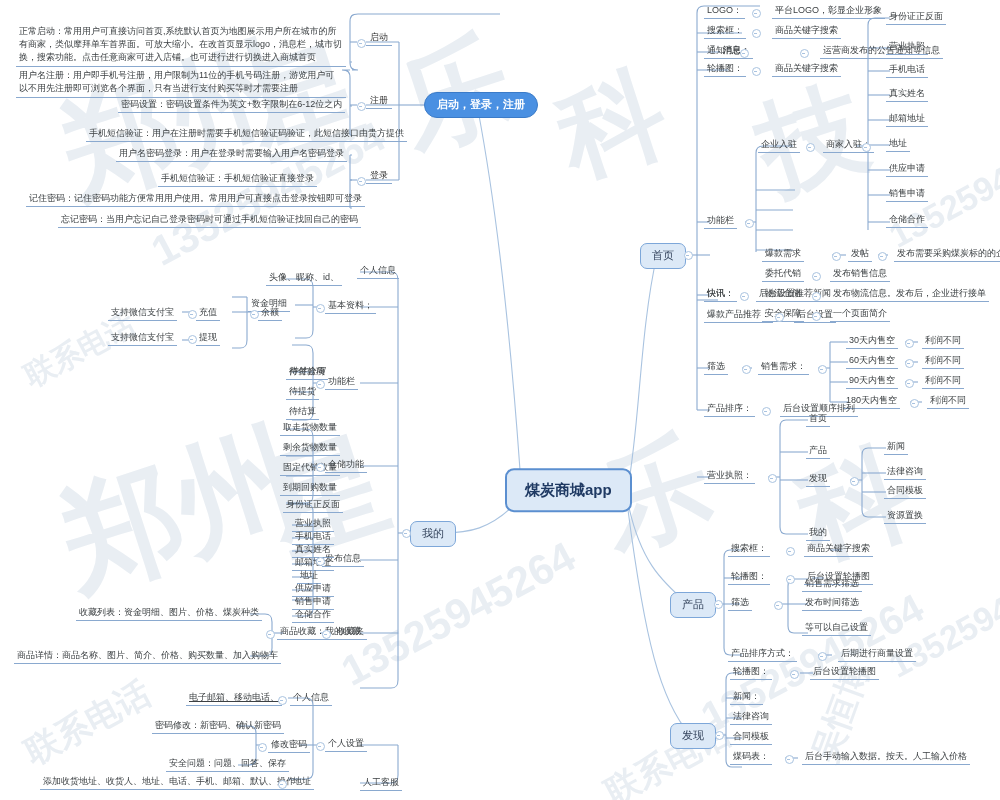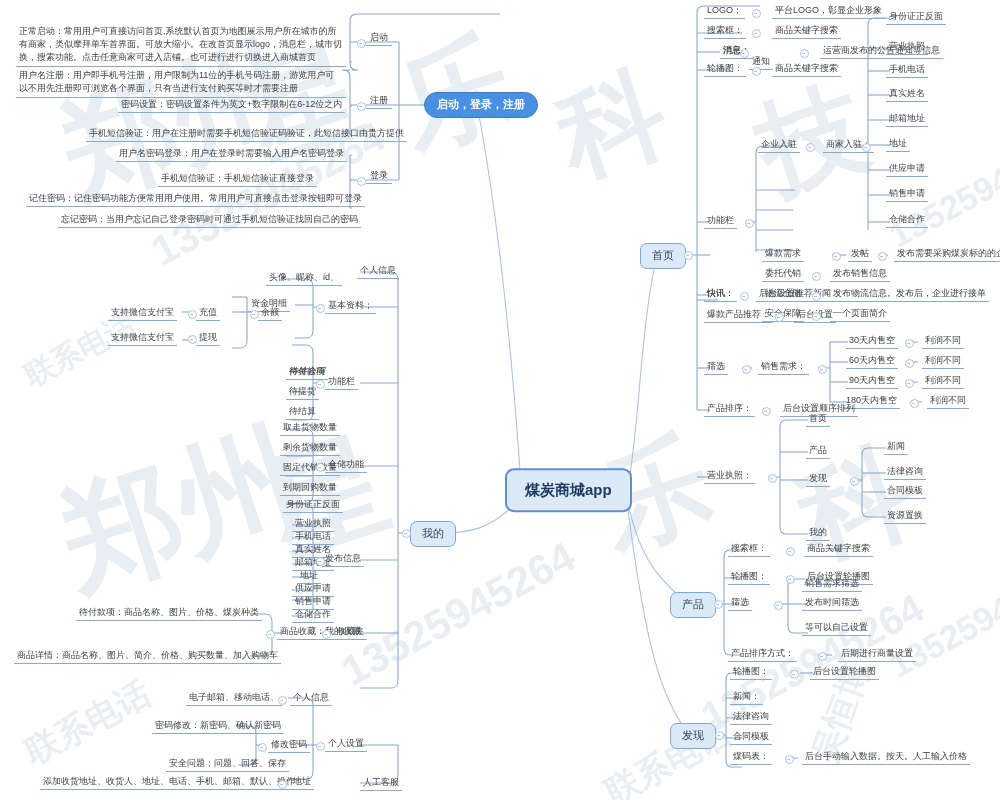--- a/index.html
+++ b/index.html
@@ -327,21 +327,21 @@
   <div class="cicon" style="left:684px;top:251px;"></div>
 
   <div class="node n-plain" style="left:704px;top:3px;">LOGO：</div>
   <div class="cicon" style="left:752px;top:9px;"></div>
   <div class="node n-plain" style="left:772px;top:3px;">平台LOGO，彰显企业形象</div>
 
   <div class="node n-plain" style="left:704px;top:23px;">搜索框：</div>
   <div class="cicon" style="left:752px;top:29px;"></div>
   <div class="node n-plain" style="left:772px;top:23px;">商品关键字搜索</div>
 
-  <div class="node n-plain" style="left:704px;top:54px;margin-left:45px;">通知</div>
+  <div class="node n-plain" style="left:704px;top:43px;">通知</div>
   <div class="cicon" style="left:740px;top:49px;"></div>
   <div class="node n-plain" style="left:720px;top:43px;font-weight:bold;">消息：</div>
   <div class="cicon" style="left:800px;top:49px;"></div>
   <div class="node n-plain" style="left:820px;top:43px;">运营商发布的公告通知等信息</div>
 
   <div class="node n-plain" style="left:704px;top:61px;">轮播图：</div>
   <div class="cicon" style="left:752px;top:67px;"></div>
   <div class="node n-plain" style="left:772px;top:61px;">商品关键字搜索</div>
 
   <div class="node n-plain" style="left:704px;top:213px;">功能栏</div>
@@ -510,30 +510,30 @@
   <div class="node n-plain" style="left:292px;top:555px;">邮箱地址</div>
   <div class="node n-plain" style="left:297px;top:568px;">地址</div>
   <div class="node n-plain" style="left:292px;top:581px;">供应申请</div>
   <div class="node n-plain" style="left:292px;top:594px;">销售申请</div>
   <div class="node n-plain" style="left:292px;top:607px;">仓储合作</div>
 
   <div class="node n-plain" style="left:334px;top:624px;">收藏夹</div>
   <div class="cicon" style="left:322px;top:630px;"></div>
   <div class="node n-plain" style="left:277px;top:624px;">商品收藏：我的收藏</div>
   <div class="cicon" style="left:266px;top:630px;"></div>
-  <div class="node n-plain" style="left:76px;top:605px;">待付款项：商品名称、图片、价格、煤炭种类</div>
+  <div class="node n-plain" style="left:76px;top:605px;">收藏列表：资金明细、图片、价格、煤炭种类</div>
   <div class="node n-plain" style="left:14px;top:648px;">商品详情：商品名称、图片、简介、价格、购买数量、加入购物车</div>
 
 
   <div class="node n-plain" style="left:325px;top:736px;">个人设置</div>
   <div class="cicon" style="left:316px;top:742px;"></div>
 
   <div class="node n-plain" style="left:290px;top:690px;">个人信息</div>
   <div class="cicon" style="left:278px;top:696px;"></div>
-  <div class="node n-plain" style="left:186px;top:690px;">电子邮箱、移动电话、</div>
+  <div class="node n-plain" style="left:186px;top:690px;text-decoration:underline;">电子邮箱、移动电话、</div>
 
   <div class="node n-plain" style="left:268px;top:737px;">修改密码</div>
   <div class="cicon" style="left:258px;top:743px;"></div>
   <div class="node n-plain" style="left:152px;top:718px;">密码修改：新密码、确认新密码</div>
   <div class="node n-plain" style="left:166px;top:756px;">安全问题：问题、回答、保存</div>
 
   <div class="node n-plain" style="left:290px;top:774px;">地址</div>
   <div class="cicon" style="left:278px;top:780px;"></div>
   <div class="node n-plain" style="left:40px;top:774px;">添加收货地址、收货人、地址、电话、手机、邮箱、默认、操作</div>
 

